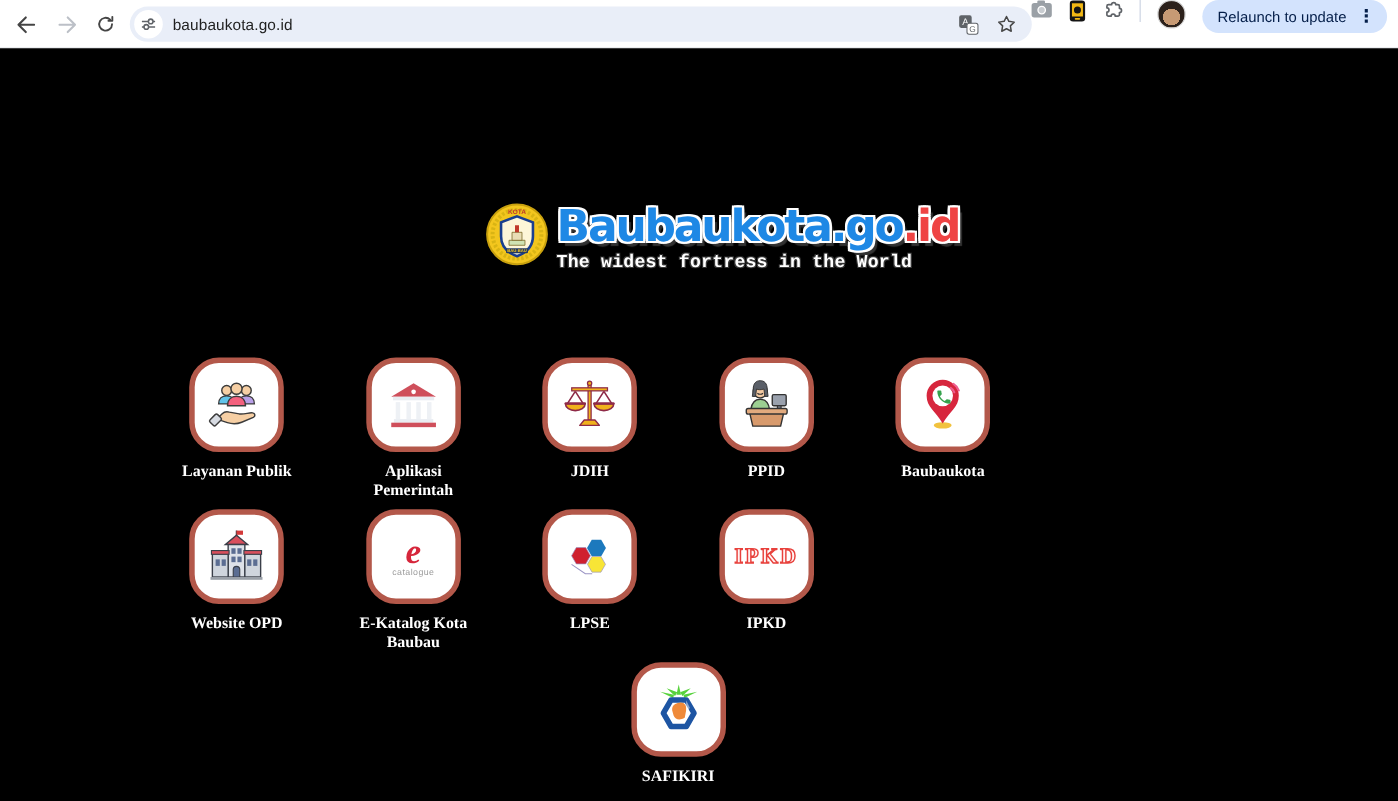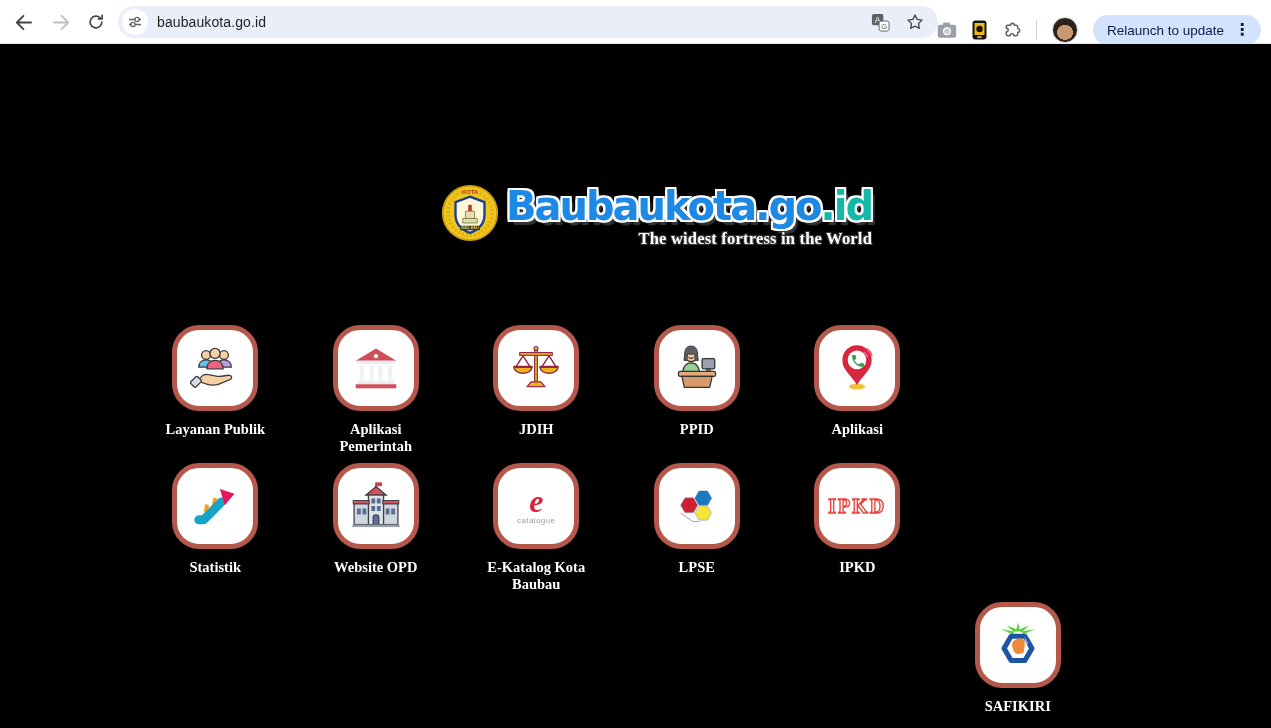--- a/index.html
+++ b/index.html
@@ -11,49 +11,49 @@
              border-bottom:1px solid #e3e5e8; }
   .nav-btn { position:absolute; top:10px; width:24px; height:24px; display:flex;
              align-items:center; justify-content:center; border-radius:50%; }
   .omnibox { position:absolute; left:118px; top:6px; width:820px; height:32px;
              background:#e9eef8; border-radius:16px; display:flex; align-items:center; }
   .site-chip { width:26px; height:26px; border-radius:50%; background:#ffffff;
                margin-left:4px; display:flex; align-items:center; justify-content:center; }
   .url-text { margin-left:9px; font-size:14px; color:#1f1f1f; letter-spacing:.1px; }
   .omni-right { margin-left:auto; display:flex; align-items:center; gap:16px; padding-right:14px; }
   .tb-right { position:absolute; right:0; top:0; height:60px; display:flex;
-              align-items:center; gap:15px; padding-right:10px; }
+              align-items:flex-start; gap:15px; padding-right:10px; }
   .divider { width:1px; height:20px; background:#c8d0e0; }
   .avatar { width:26px; height:26px; border-radius:50%;
             background: radial-gradient(ellipse 62% 58% at 50% 60%, #c79a74 0 53%, #2c211b 54%);
             border:1px solid #d6d6d6; }
   .relaunch { height:30px; border-radius:15px; background:#d3e3fd; color:#041e49;
               display:flex; align-items:center; gap:7px; padding:0 8px 0 14px;
               font-size:13.5px; }
   .dots { font-size:16px; font-weight:bold; color:#041e49; line-height:1;
           font-family:"DejaVu Sans", sans-serif; padding:0 3px; }
 
   
   .page { position:relative; width:1271px; height:684px; background:#000000; }
 
   .logo { position:absolute; top:140px; left:441px; display:flex; align-items:flex-start; }
   .logo-text { margin-left:7px; }
   .logo-title { font-family:"DejaVu Sans", sans-serif; font-weight:bold;
                 font-size:40px; line-height:44px; letter-spacing:-2px;
                 text-shadow:-2px -2px 0 #fff, 2px -2px 0 #fff, -2px 2px 0 #fff,
                             2px 2px 0 #fff, -2px 0 0 #fff, 2px 0 0 #fff,
                             0 -2px 0 #fff, 0 2px 0 #fff, 4px 5px 1px rgba(110,110,110,.45); }
-  .t-blue { color:#1e88e5;margin-top:42px; } .t-red { color:#14b8a6; }
-  .logo-tag { font-family:Liberation Serif, serif; font-weight:bold; font-size:16.5px;
+  .t-blue { color:#1e88e5;margin-top:42px; } .t-red { color:#ef4444; }
+  .logo-tag { font-family:Liberation Mono, monospace; font-weight:bold; font-size:16.5px;
               color:#ffffff; margin-top:1px; letter-spacing:.2px;
               text-shadow:-1px -1px 0 #383838, 1px -1px 0 #383838,
-                          -1px 1px 0 #383838, 1px 1px 0 #383838;text-align:right; }
+                          -1px 1px 0 #383838, 1px 1px 0 #383838; }
 
   .row { position:absolute; left:135px; width:963px; display:flex; }
-  .row1 { top:281px; } .row2 { top:419px; } .row3 { top:558px; justify-content:flex-end; }
+  .row1 { top:281px; } .row2 { top:419px; } .row3 { top:558px; justify-content:center; }
   .cell { width:160.5px; display:flex; flex-direction:column; align-items:center; cursor:pointer; }
   .tile { width:86px; height:86px; background:#ffffff; border:5px solid #b3584a;
           border-radius:27px; display:flex; align-items:center; justify-content:center;
           flex-direction:column; }
   .tile-label { margin-top:10px; color:#ffffff; font-family:"Liberation Serif", serif;
                 font-weight:bold; font-size:14.5px; line-height:17px; text-align:center;
                 max-width:122px; }
 
   .ekat { display:flex; flex-direction:column; align-items:center; }
   .ekat-e { font-family:"Liberation Serif", serif; font-style:italic; font-weight:bold;
@@ -226,37 +226,26 @@
           <ellipse cx="32" cy="55" rx="10" ry="3.6" fill="#f1c23e"></ellipse>
           <path d="M32 53 C24 39 14 35 14 22 A18 18 0 1 1 50 22 C50 35 40 39 32 53 z" fill="#d7263d"></path>
           <circle cx="32" cy="22" r="11.5" fill="#ffffff"></circle>
           <g transform="translate(23.5,13.5) scale(0.82)">
             <path d="M6.6 10.8c1.4 2.8 3.8 5.1 6.6 6.6l2.2-2.2c.3-.3.7-.4 1-.2 1.1.4 2.3.6 3.6.6.6 0 1 .4 1 1V20c0 .6-.4 1-1 1C10.6 21 3 13.4 3 4c0-.6.4-1 1-1h3.5c.6 0 1 .4 1 1 0 1.2.2 2.4.6 3.6.1.3 0 .7-.2 1l-2.3 2.2z" fill="#35a24c"></path>
           </g>
           <path d="M41 13a9 9 0 0 1 4 5" fill="none" stroke="#ef5d8f" stroke-width="2.4" stroke-linecap="round"></path>
           <path d="M44 8.5a14 14 0 0 1 6 7.5" fill="none" stroke="#ef5d8f" stroke-width="2.4" stroke-linecap="round"></path>
         </svg>
       </div>
-      <div class="tile-label">Aplikasi</div>
+      <div class="tile-label">Baubaukota</div>
     </div>
   </div>
 
   <div class="row row2">
 
-    <div class="cell">
-      <div class="tile">
-        <svg width="52" height="52" viewBox="0 0 64 64">
-          <rect x="19" y="30" width="5" height="10" rx="1" fill="#f6a21c" transform="rotate(8 21 35)"></rect>
-          <rect x="29" y="22" width="5" height="10" rx="1" fill="#f6a21c" transform="rotate(8 31 27)"></rect>
-          <path d="M12 49 h6 L40 27" fill="none" stroke="#16a3c6" stroke-width="11" stroke-linecap="round" stroke-linejoin="round"></path>
-          <polygon points="38,11 56,17 44,31" fill="#e5185d"></polygon>
-        </svg>
-      </div>
-      <div class="tile-label">Statistik</div>
-    </div>
 
     <div class="cell">
       <div class="tile">
         <svg width="54" height="54" viewBox="0 0 64 64">
           <line x1="32" y1="4" x2="32" y2="12" stroke="#3a3f49" stroke-width="1.6"></line>
           <rect x="32" y="4" width="7" height="4.5" fill="#d33a3a"></rect>
           <polygon points="32,9 44,19 20,19" fill="#d94f5c" stroke="#3a3f49" stroke-width="1.5"></polygon>
           <rect x="23" y="19" width="18" height="35" fill="#dde1e8" stroke="#3a3f49" stroke-width="1.5"></rect>
           <rect x="6" y="29" width="17" height="25" fill="#cfd5dd" stroke="#3a3f49" stroke-width="1.5"></rect>
           <rect x="41" y="29" width="17" height="25" fill="#cfd5dd" stroke="#3a3f49" stroke-width="1.5"></rect>

